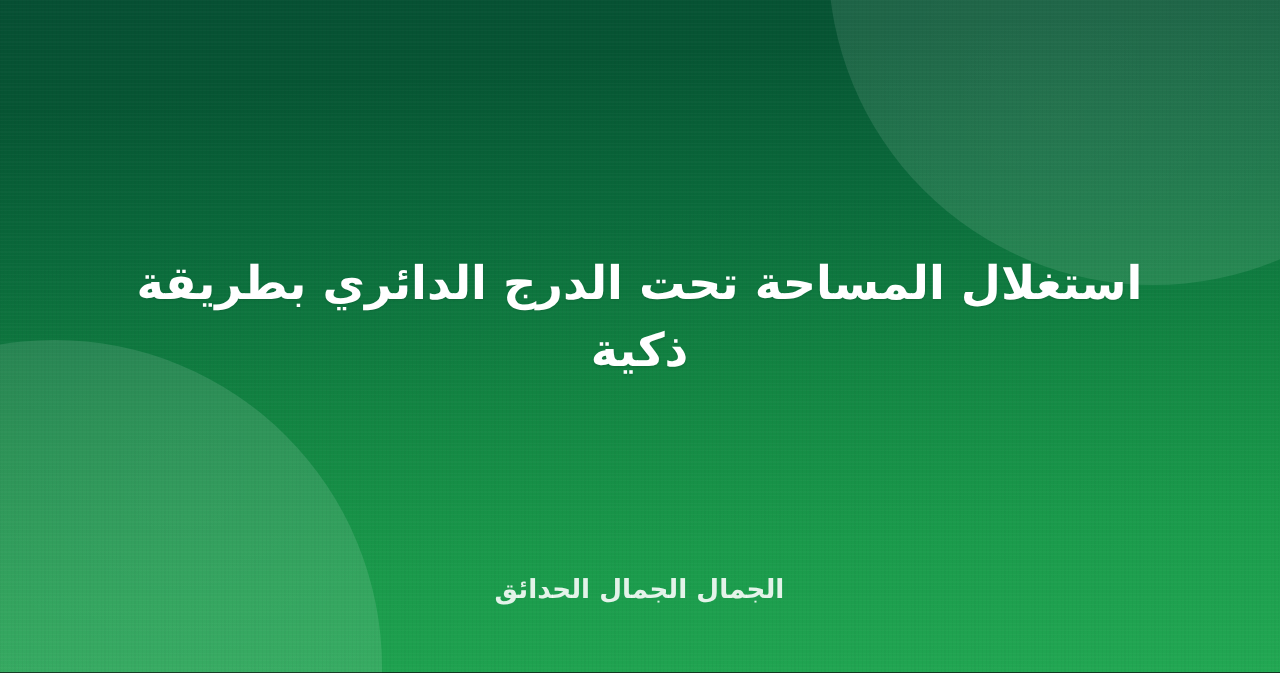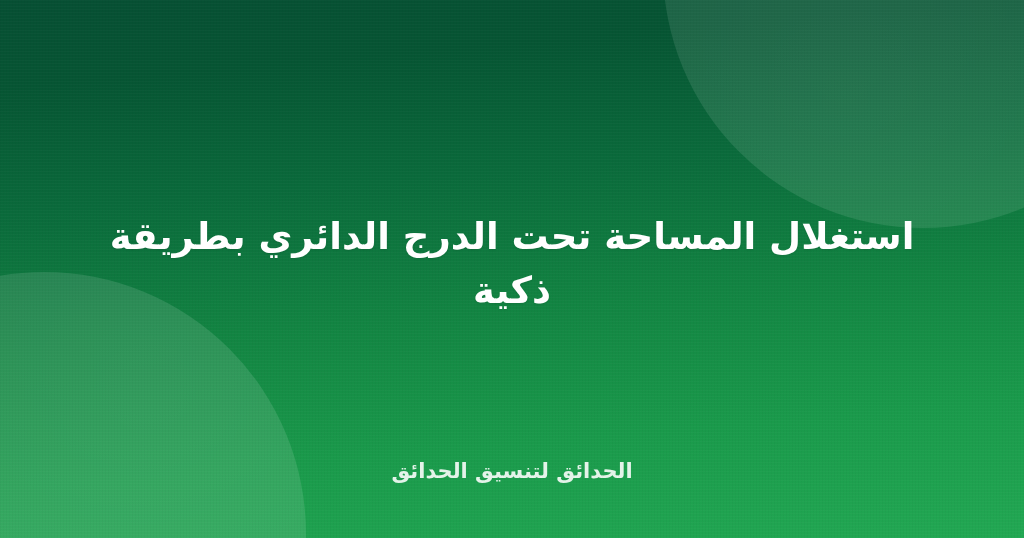--- a/index.html
+++ b/index.html
@@ -68,21 +68,21 @@
     z-index: 4;
     width: 100%;
     height: 100%;
   }
 
   .headline {
     position: absolute;
     left: 0;
     right: 0;
     top: 198px;
-    margin: 12px;
+    margin: 2px;
     text-align: center;
     color: #ffffff;
     font-size: 37px;
     font-weight: bold;
     line-height: 1.45;
     letter-spacing: 0;
     padding: 0 70px;
     box-sizing: border-box;
     text-shadow: 0 1px 2px rgba(0,0,0,0.10);
   }
@@ -108,16 +108,16 @@
   <div class="blob-top-right"></div>
 
   <div class="blob-bottom-left"></div>
 
   <div class="noise-veil"></div>
 
   <div class="content">
 
     <h1 class="headline">استغلال المساحة تحت الدرج الدائري بطريقة ذكية</h1>
 
-    <div class="brand">الحدائق لتنسيق الحدائق</div>
+    <div class="brand">الجمال الجمال الحدائق</div>
 
   </div>
 </div>
 
 </body></html>

